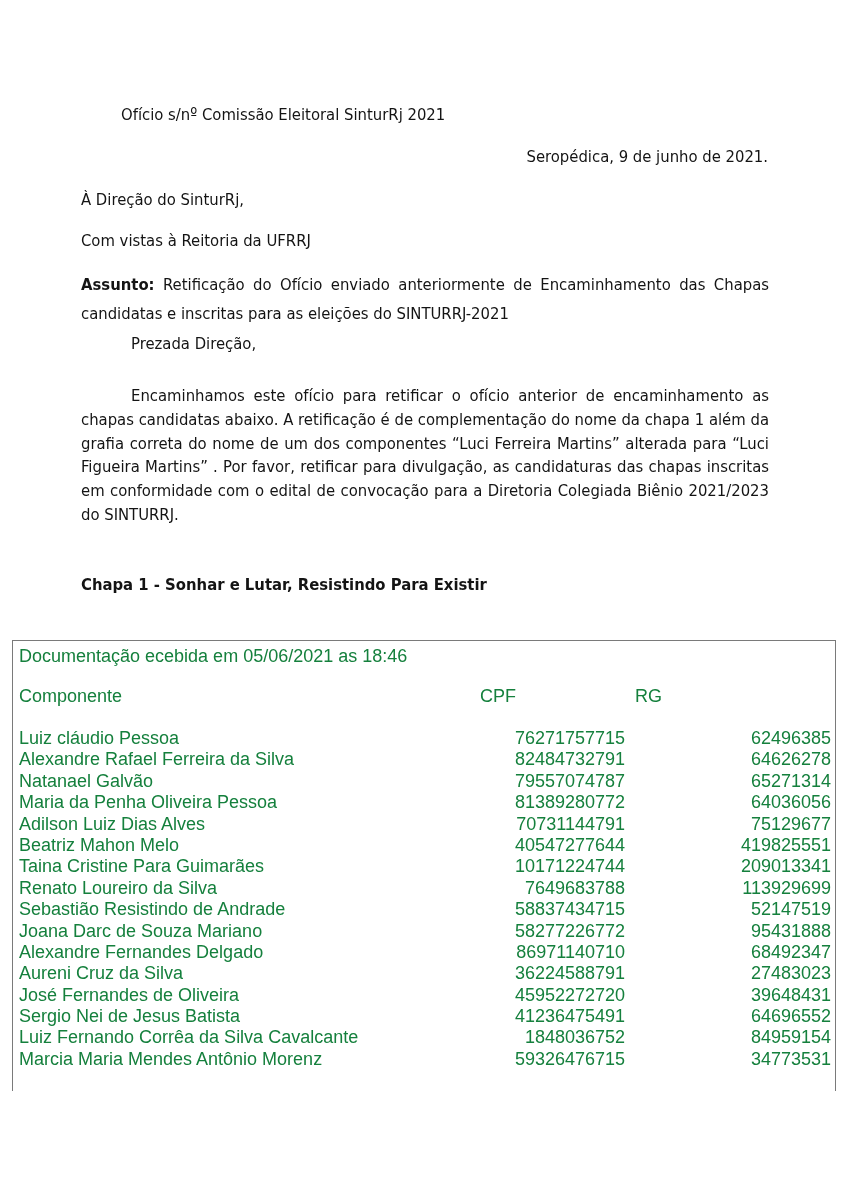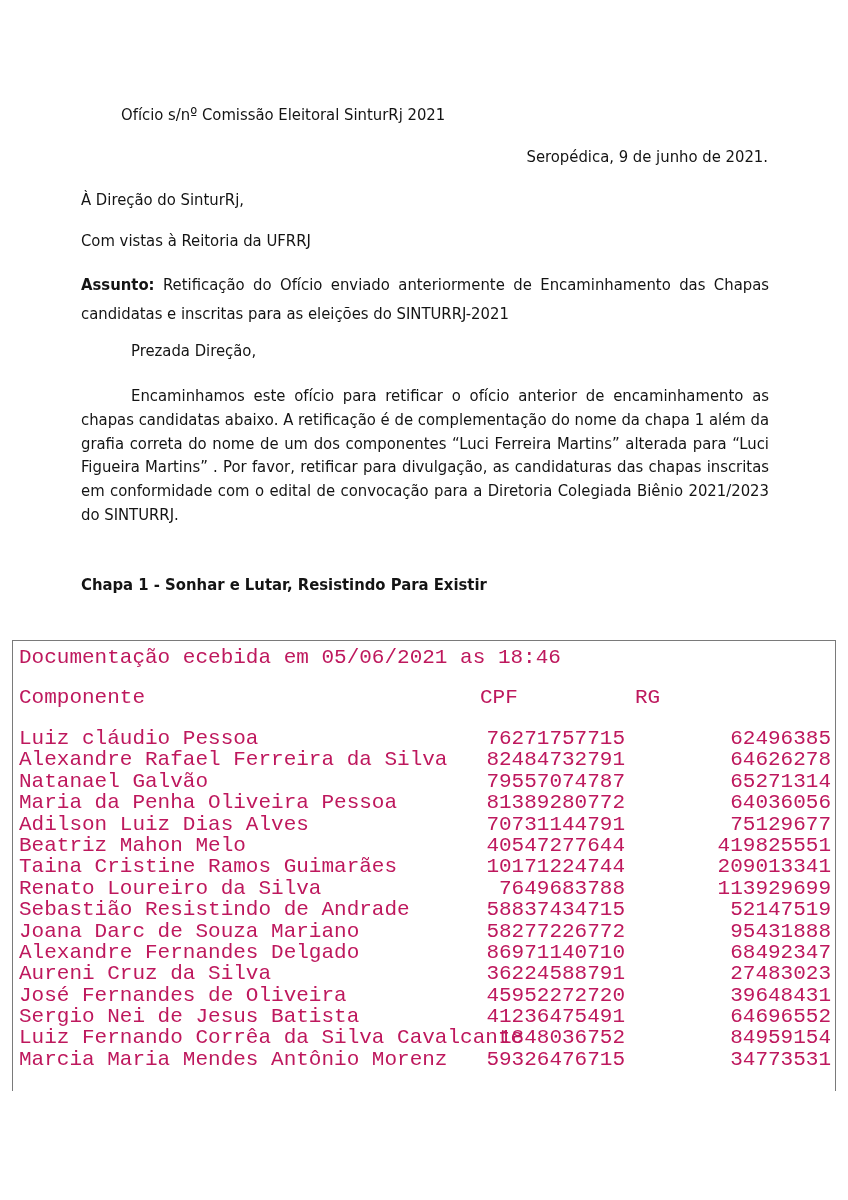--- a/index.html
+++ b/index.html
@@ -35,21 +35,21 @@
     .subject {
       position: absolute;
       left: 81px;
       top: 270px;
       width: 688px;
       line-height: 29px;
       text-align: justify;
       text-align-last: left;
     }
     .subject b { font-weight: bold; }
-    .greeting { left: 131px; top: 341px; }
+    .greeting { left: 131px; top: 334px; }
     .body-par {
       position: absolute;
       left: 81px;
       top: 384px;
       width: 688px;
       line-height: 23.8px;
       text-align: justify;
       text-indent: 50px;
     }
     .chapa-title {
@@ -61,23 +61,23 @@
     }
     .sheet {
       position: absolute;
       left: 12px;
       top: 640px;
       width: 822px;
       height: 450px;
       border-top: 1.5px solid #7a7a7a;
       border-left: 1.5px solid #7a7a7a;
       border-right: 1.5px solid #7a7a7a;
-      font-family: Liberation Mono, monospace;
-      font-size: 21px;
-      color: #be185d;
+      font-family: Liberation Sans, sans-serif;
+      font-size: 18px;
+      color: #15803d;
     }
     .sheet .received {
       position: absolute;
       left: 6px;
       top: 5px;
       white-space: nowrap;
     }
     .sheet .hdr {
       position: absolute;
       top: 45px;
@@ -164,21 +164,21 @@
         <span class="name">Adilson Luiz Dias Alves</span>
         <span class="cpf">70731144791</span>
         <span class="rg">75129677</span>
       </div>
     <div class="row">
         <span class="name">Beatriz Mahon Melo</span>
         <span class="cpf">40547277644</span>
         <span class="rg">419825551</span>
       </div>
     <div class="row">
-        <span class="name">Taina Cristine Ramos Guimarães</span>
+        <span class="name">Taina Cristine Para Guimarães</span>
         <span class="cpf">10171224744</span>
         <span class="rg">209013341</span>
       </div>
     <div class="row">
         <span class="name">Renato Loureiro da Silva</span>
         <span class="cpf">7649683788</span>
         <span class="rg">113929699</span>
       </div>
     <div class="row">
         <span class="name">Sebastião Resistindo de Andrade</span>

